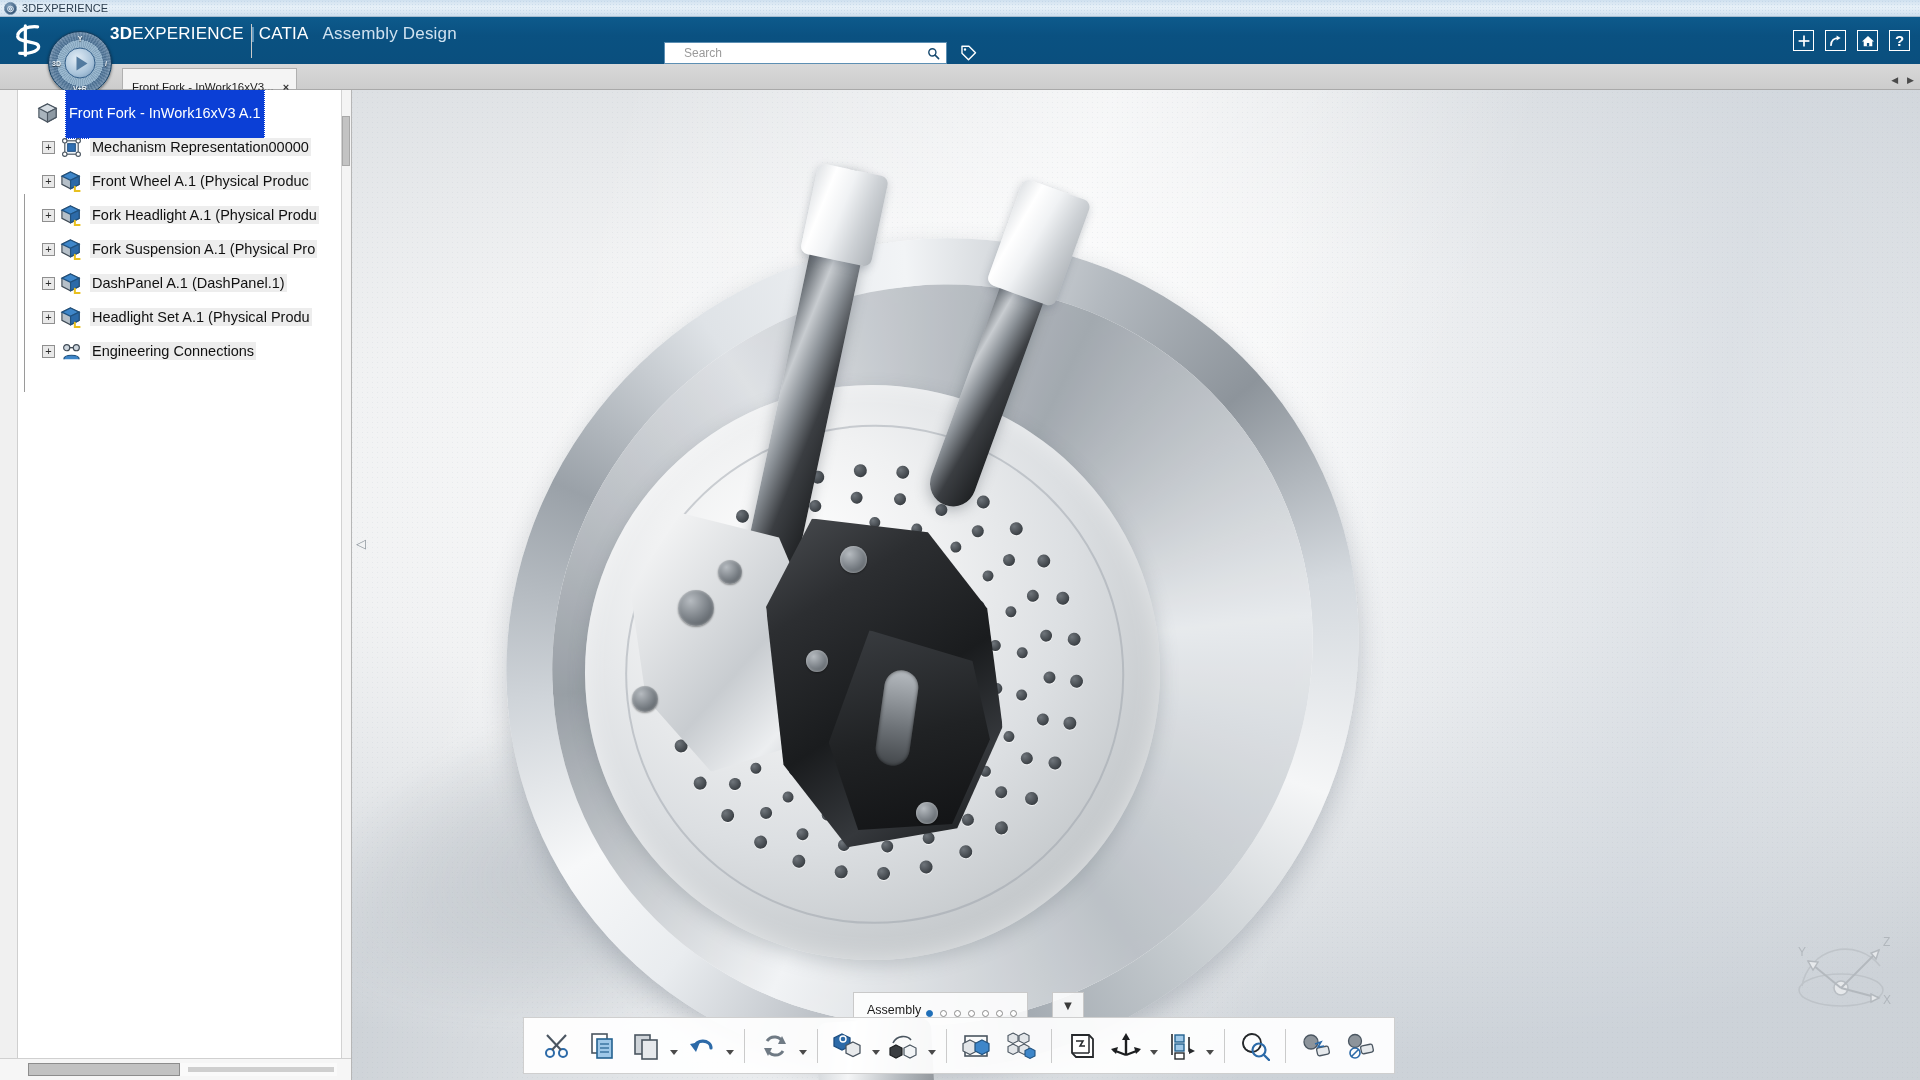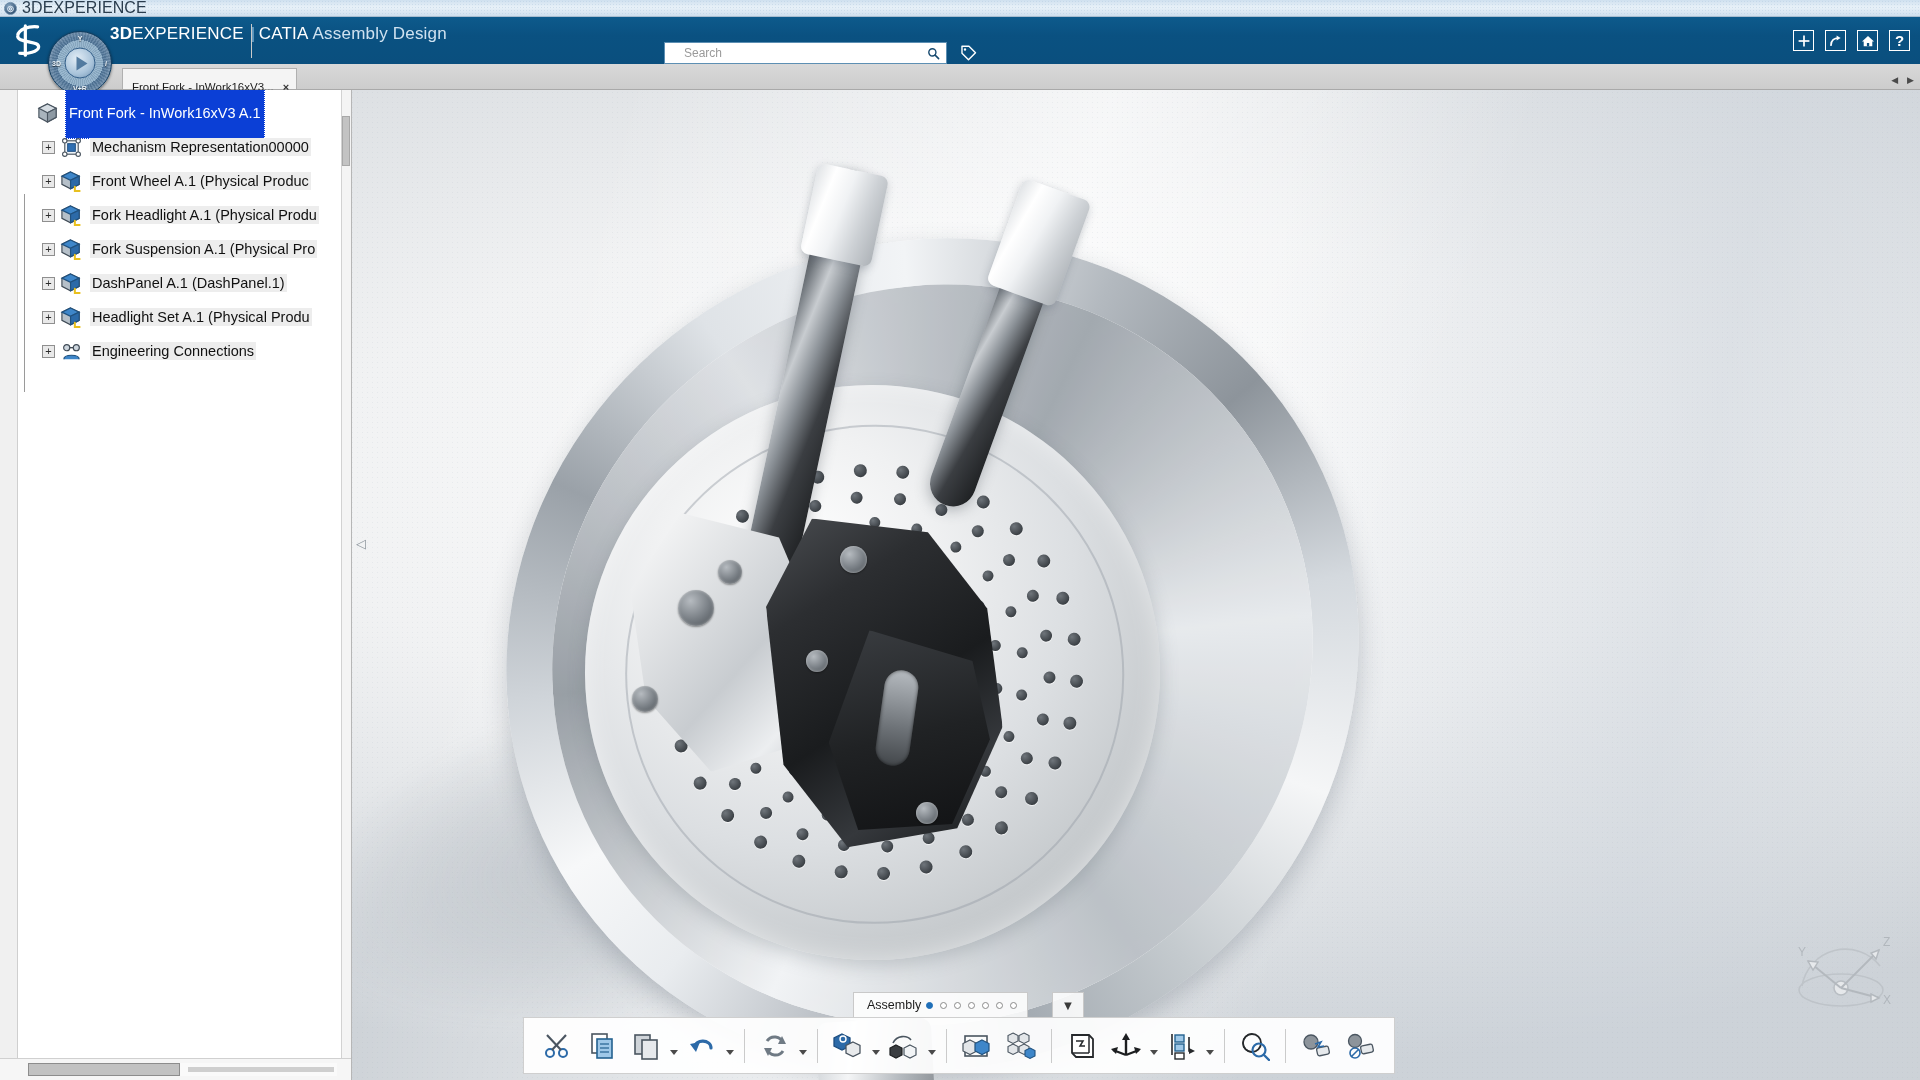--- a/index.html
+++ b/index.html
@@ -19,21 +19,21 @@
     background-image:radial-gradient(circle,#b9cfe2 0.6px,transparent 0.7px);
     background-size:3px 3px; opacity:.55; pointer-events:none;
   }
   .tb-icon {
     width:13px; height:13px; border-radius:50%;
     background:radial-gradient(circle at 35% 30%,#89a7c2,#3d5c7d 70%,#22405e);
     border:1px solid #6a8aa8; position:relative; z-index:2;
     display:flex;align-items:center;justify-content:center;
     color:#e9f2fa; font-size:8px; font-weight:bold;
   }
-  .tb-title { font-size:16px; color:#2b3d4e; position:relative; z-index:2; letter-spacing:.1px;}
+  .tb-title { font-size:11px; color:#2b3d4e; position:relative; z-index:2; letter-spacing:.1px;}
 
   
   .header {
     height:47px; width:100%;
     background:linear-gradient(to bottom,#0d5a8c 0%,#0a5181 40%,#0a4f7e 100%);
     display:flex; align-items:center; position:relative;
   }
   .header .hdots{
     position:absolute; inset:0;
     background-image:radial-gradient(circle,#1b6b9e 0.6px,transparent 0.7px);
@@ -80,21 +80,21 @@
 
   .brand{
     position:relative;z-index:3; margin-left:58px;
     font-size:17px; color:#ffffff; letter-spacing:.2px; white-space:nowrap;
     display:flex;align-items:baseline;gap:0;
   }
   .brand .b1{font-weight:bold;}
   .brand .b2{font-weight:300;}
   .brand .sep{margin:0 7px; color:#7fb2d4; font-weight:300;}
   .brand .b3{font-weight:normal;}
-  .brand .b4{font-weight:300; color:#cfe2f0; margin-left:4px;}
+  .brand .b4{font-weight:300; color:#cfe2f0; margin-left:14px;}
 
   .search-wrap{
     position:absolute; left:664px; top:25px; z-index:4;
     width:283px; height:22px;
     background:#ffffff; border:1px solid #5d8fb3;
     display:flex; align-items:center;
   }
   .search-input{
     flex:1; border:none; outline:none; height:100%;
     font-size:12px; color:#3c3c3c; padding-left:19px;
@@ -367,21 +367,21 @@
     position:absolute; left:355px; top:440px; z-index:21;
     width:12px;height:26px; display:flex;align-items:center;justify-content:center;
     color:#8d959c; font-size:13px; cursor:pointer;
   }
 
   
   .sectionbar{
     position:absolute; left:853px; bottom:63px; z-index:25;
     height:25px; background:rgba(255,255,255,.86);
     border:1px solid #c9c9c9; border-bottom:none;
-    display:flex;align-items:center;gap:5px;padding:0 10px 0 13px;
+    display:flex;align-items:flex-end;gap:5px;padding:0 10px 0 13px;
   }
   .sectionbar .slabel{ font-size:12.5px; color:#1c1c1c; }
   .dots{ display:flex;align-items:center;gap:7px; }
   .dot{ width:7px;height:7px;border-radius:50%;border:1px solid #8b8b8b;background:#ffffff; cursor:pointer;}
   .dot.active{ background:#1f6fb8; border-color:#1f6fb8; }
   .chev{
     position:absolute; left:1052px; bottom:63px; z-index:25;
     width:32px;height:25px; background:rgba(255,255,255,.86);
     border:1px solid #c9c9c9; border-bottom:none;
     display:flex;align-items:center;justify-content:center; cursor:pointer;

